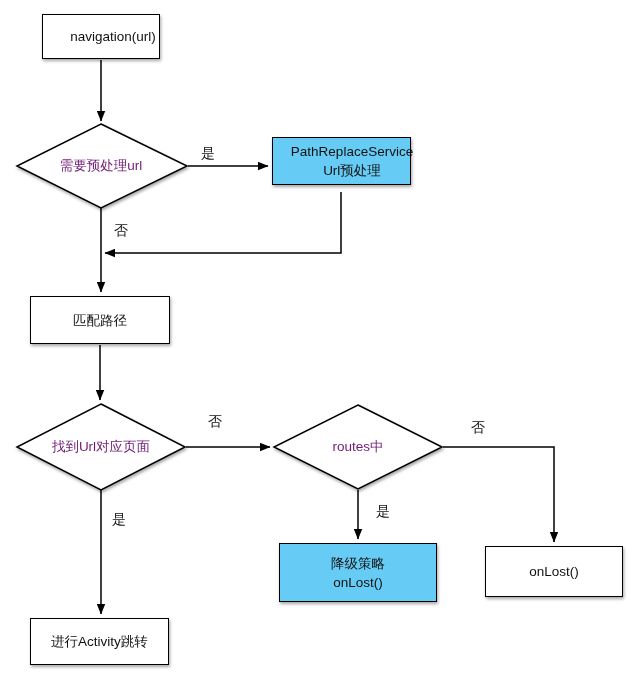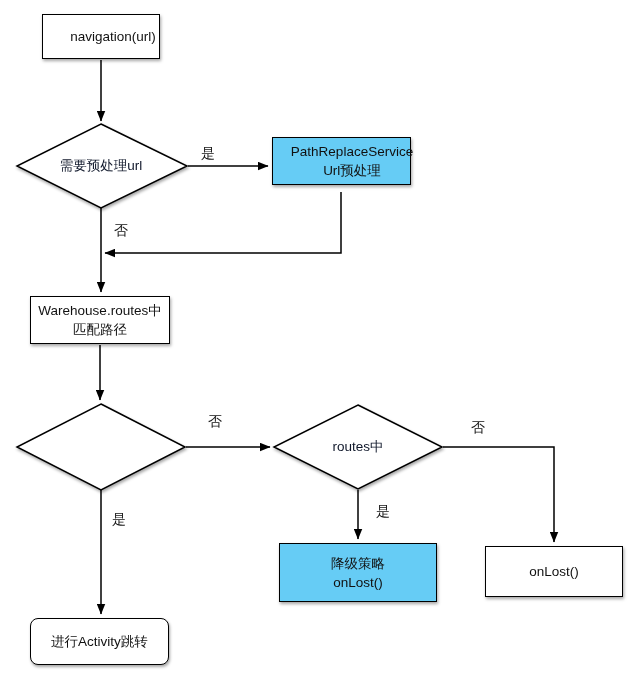--- a/index.html
+++ b/index.html
@@ -37,38 +37,38 @@
     color: #111111;
     box-shadow: 1px 2px 3px rgba(0,0,0,0.35);
   }
   .node.highlight {
     background: #66CCF5;
   }
   .diamond-text {
     position: absolute;
     transform: translate(-50%, -50%);
     font-size: 13.5px;
-    color: #0f172a;
+    color: #701a75;
     white-space: nowrap;
     text-align: center;
   }
   .edge-label {
     position: absolute;
     transform: translate(-50%, -50%);
     font-size: 14px;
     color: #111111;
     white-space: nowrap;
   }
   
   #node-navigation        { left: 42px;  top: 14px;  width: 118px; height: 45px; padding-left: 24px; }
   #node-path-replace      { left: 272px; top: 137px; width: 139px; height: 48px; padding-left: 21px; }
   #node-warehouse         { left: 30px;  top: 296px; width: 140px; height: 48px; }
   #node-degrade-service   { left: 279px; top: 543px; width: 158px; height: 59px; }
   #node-navigation-callback { left: 485px; top: 546px; width: 138px; height: 51px; }
-  #node-activity-jump     { left: 30px;  top: 618px; width: 139px; height: 47px; border-radius: 8px; }
+  #node-activity-jump     { left: 30px;  top: 618px; width: 139px; height: 47px; }
   
   #label-need-preprocess  { left: 101px; top: 166px; }
   #label-found-page       { left: 101px; top: 447px; }
   #label-use-degrade      { left: 358px; top: 447px; }
   
   #edge-preprocess-yes    { left: 208px; top: 154px; }
   #edge-preprocess-no     { left: 121px; top: 231px; }
   #edge-found-no          { left: 215px; top: 422px; }
   #edge-found-yes         { left: 119px; top: 520px; }
   #edge-degrade-no        { left: 478px; top: 428px; }
@@ -107,38 +107,38 @@
   <div class="node" id="node-navigation">
     <div>navigation(url)</div>
   </div>
 
   <div class="node highlight" id="node-path-replace">
     <div>PathReplaceService</div>
     <div>Url预处理</div>
   </div>
 
   <div class="node" id="node-warehouse">
-    <div>Warehouse.routes中</div>
     <div>匹配路径</div>
   </div>
 
   <div class="node highlight" id="node-degrade-service">
     <div>降级策略</div>
     <div>onLost()</div>
   </div>
 
   <div class="node" id="node-navigation-callback">
     <div>onLost()</div>
   </div>
 
   <div class="node" id="node-activity-jump">
     <div>进行Activity跳转</div>
   </div>
 
   <div class="diamond-text" id="label-need-preprocess">需要预处理url</div>
+  <div class="diamond-text" id="label-found-page">找到Url对应页面</div>
   <div class="diamond-text" id="label-use-degrade">routes中</div>
 
   <div class="edge-label" id="edge-preprocess-yes">是</div>
   <div class="edge-label" id="edge-preprocess-no">否</div>
   <div class="edge-label" id="edge-found-no">否</div>
   <div class="edge-label" id="edge-found-yes">是</div>
   <div class="edge-label" id="edge-degrade-no">否</div>
   <div class="edge-label" id="edge-degrade-yes">是</div>
 
 </div>

